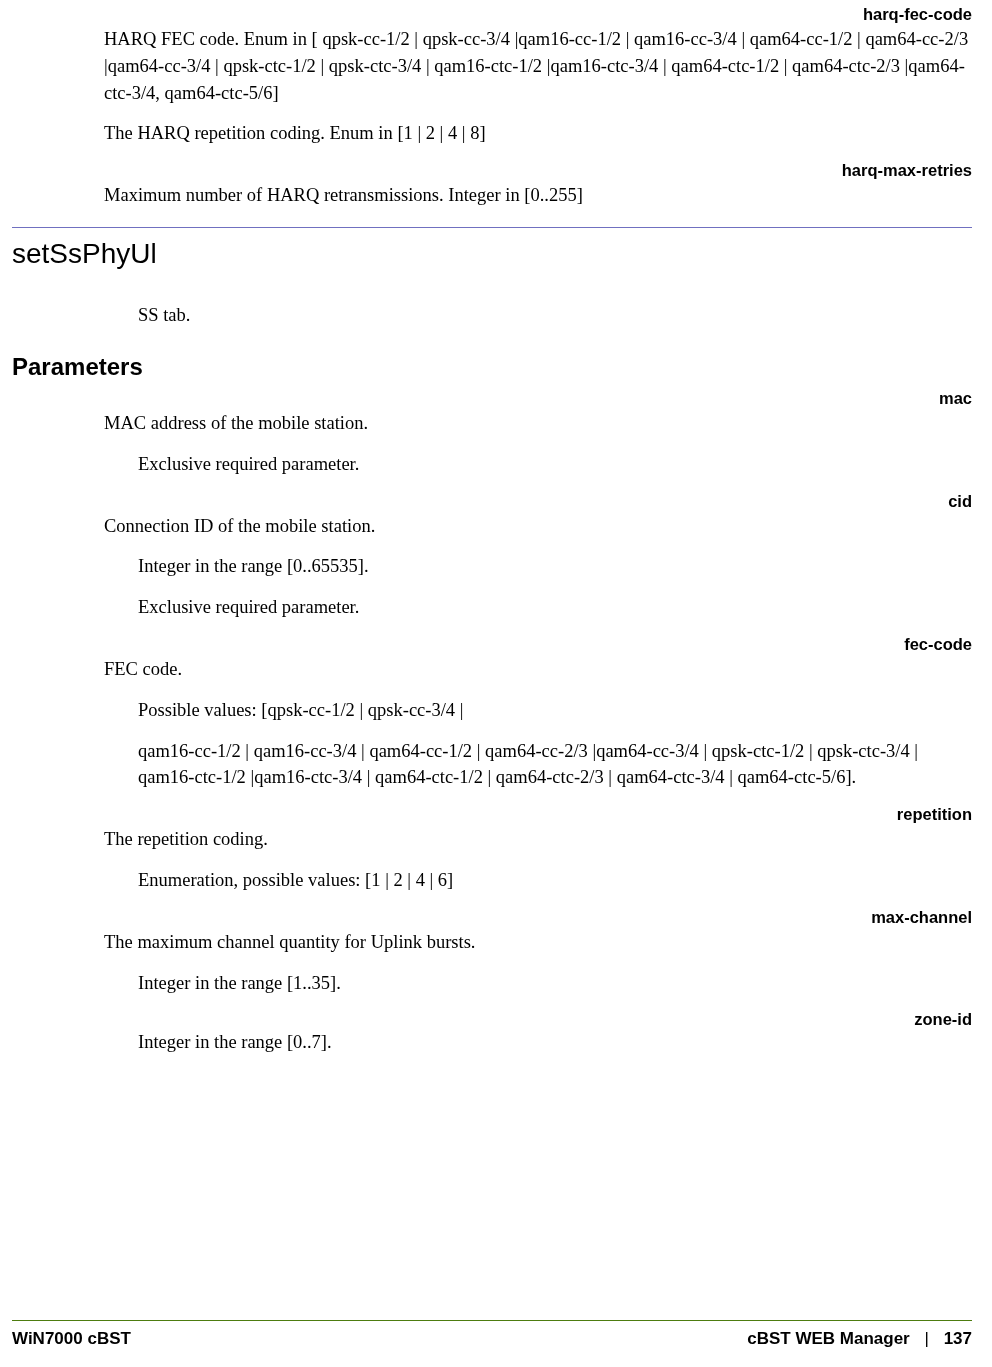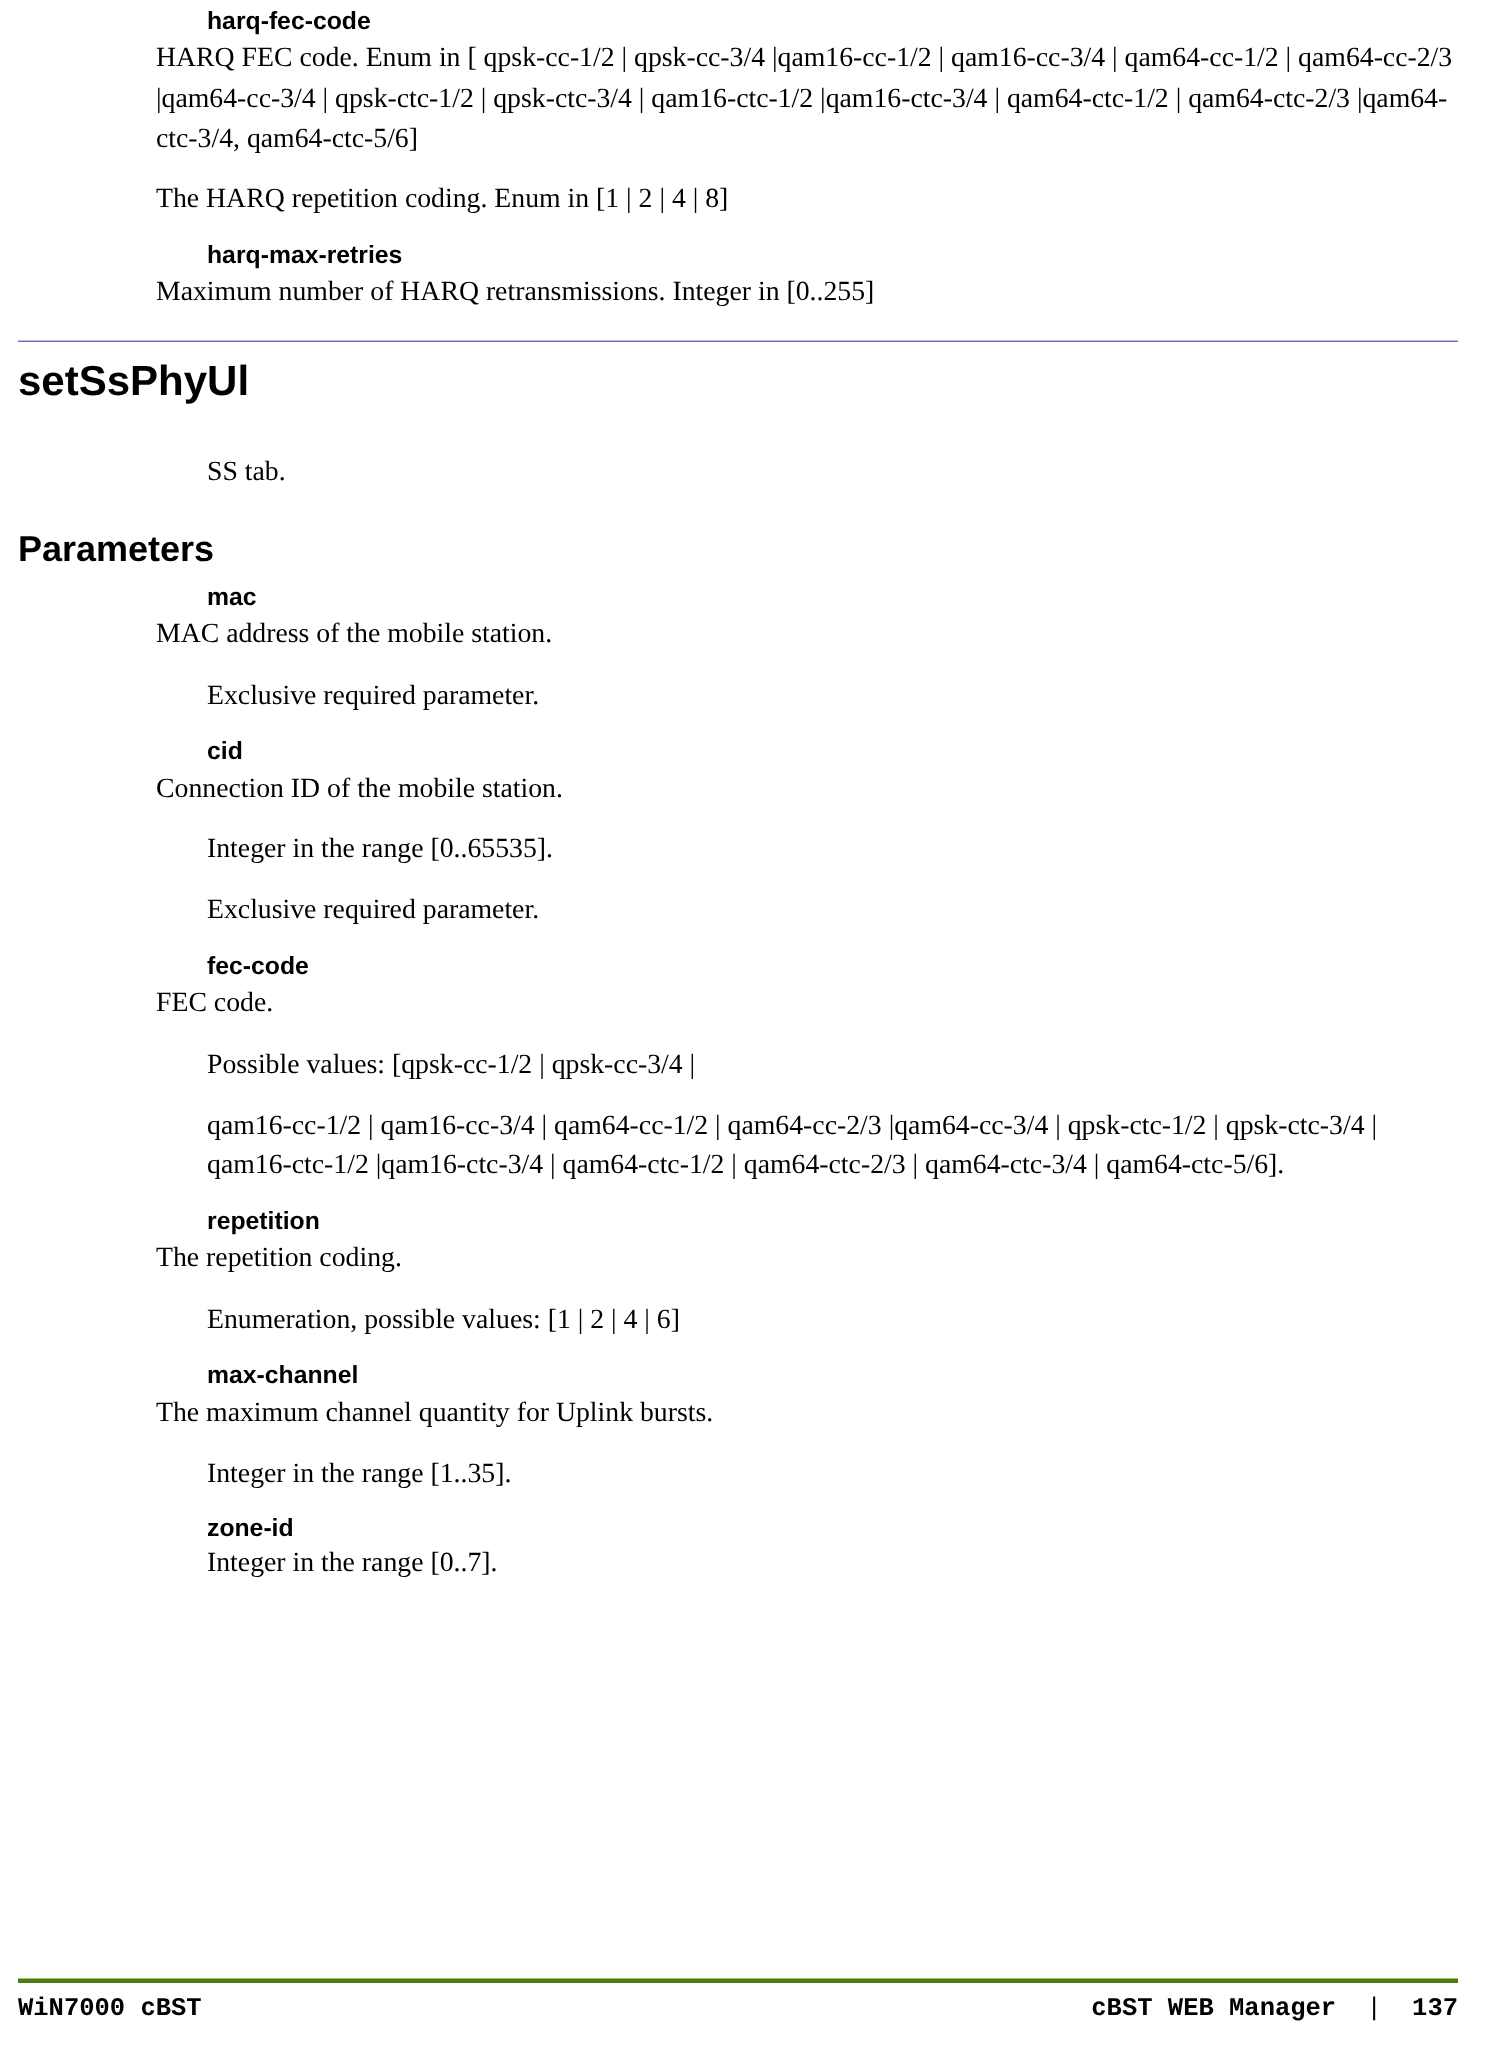--- a/index.html
+++ b/index.html
@@ -30,32 +30,33 @@
   .sans {
     font-family: "Segoe UI", "Helvetica Neue", Arial, sans-serif;
   }
   .term {
     font-family: "Segoe UI", "Helvetica Neue", Arial, sans-serif;
     font-weight: 700;
     font-size: 16.5px;
     margin-left: 126px;
     margin-top: 8px;
     margin-bottom: 0;
+    text-align: right;
   }
   .term.first {
     margin-top: 0;
   }
   .desc {
     margin-left: 92px;
     margin-top: 2px;
     margin-bottom: 14px;
   }
   .h1 {
     font-family: "Segoe UI", "Helvetica Neue", Arial, sans-serif;
-    font-weight: 700;
+    font-weight: 400;
     font-size: 28px;
     margin: 0;
     padding-top: 10px;
     padding-bottom: 32px;
     border-top: 1px solid #7070c0;
   }
   .h2 {
     font-family: "Segoe UI", "Helvetica Neue", Arial, sans-serif;
     font-weight: 700;
     font-size: 24px;
@@ -64,23 +65,23 @@
   .body-p {
     margin-left: 126px;
     margin-top: 0;
     margin-bottom: 14px;
   }
   .footer {
     position: absolute;
     left: 12px;
     right: 20px;
     bottom: 18px;
-    border-top: 3px solid #4d7c0f;
+    border-top: 1px solid #4d7c0f;
     padding-top: 8px;
-    font-family: Liberation Mono, monospace;
+    font-family: Liberation Sans, sans-serif;
     font-weight: 700;
     font-size: 17px;
     display: flex;
     justify-content: space-between;
   }
   .footer .sep {
     margin: 0 10px;
     font-weight: 400;
   }
 </style>

